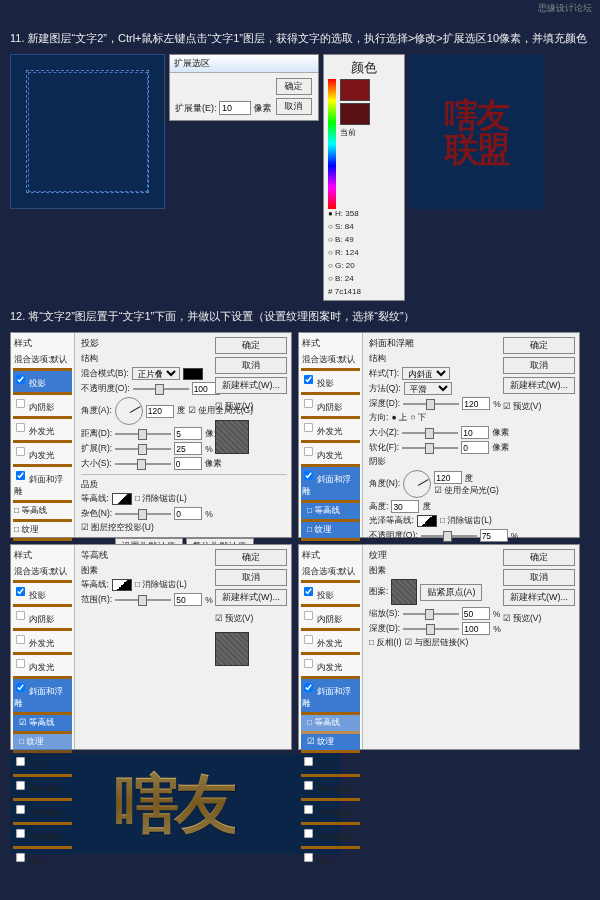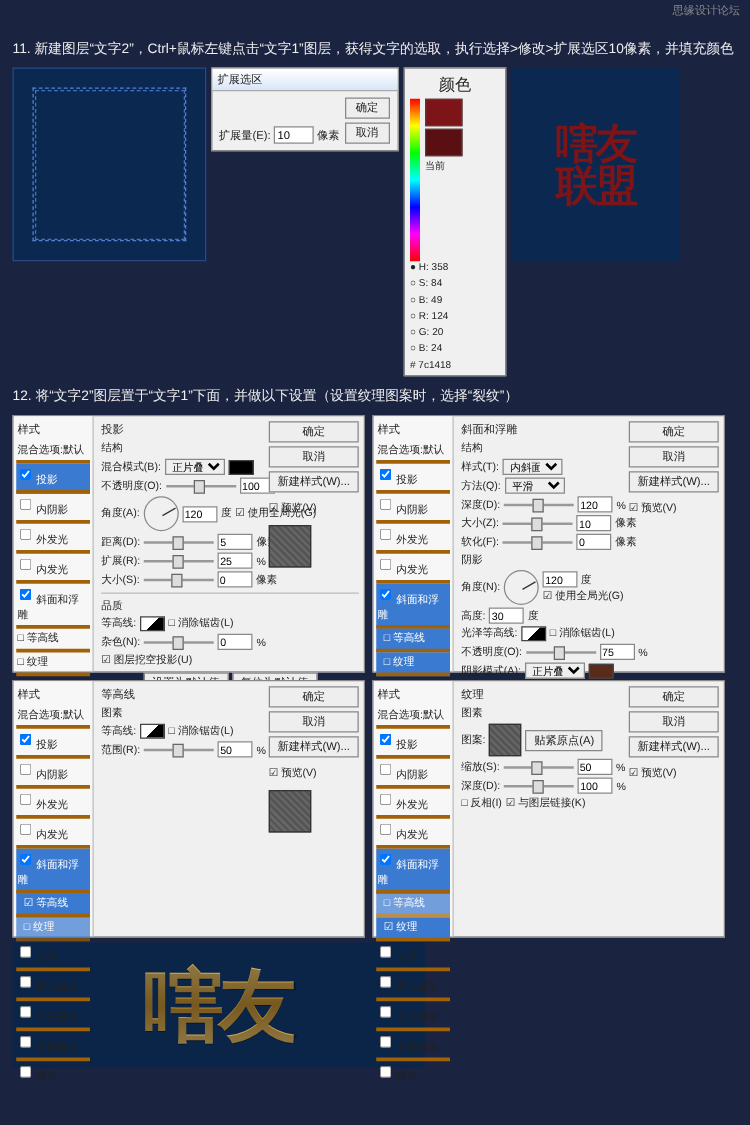--- a/index.html
+++ b/index.html
@@ -234,20 +234,25 @@
             <label>方法(Q):</label>
             <select><option>平滑</option></select>
           </div>
       <div class="fld">
             <label>深度(D):</label>
             <span class="slider"></span>
             <input type="text" value="120" style="">
             <span>%</span>
           </div>
       <div class="fld">
+            <label>方向:</label>
+            <span>● 上</span> 
+            <span>○ 下</span>
+          </div>
+      <div class="fld">
             <label>大小(Z):</label>
             <span class="slider"></span>
             <input type="text" value="10" style="">
             <span>像素</span>
           </div>
       <div class="fld">
             <label>软化(F):</label>
             <span class="slider"></span>
             <input type="text" value="0" style="">
             <span>像素</span>

